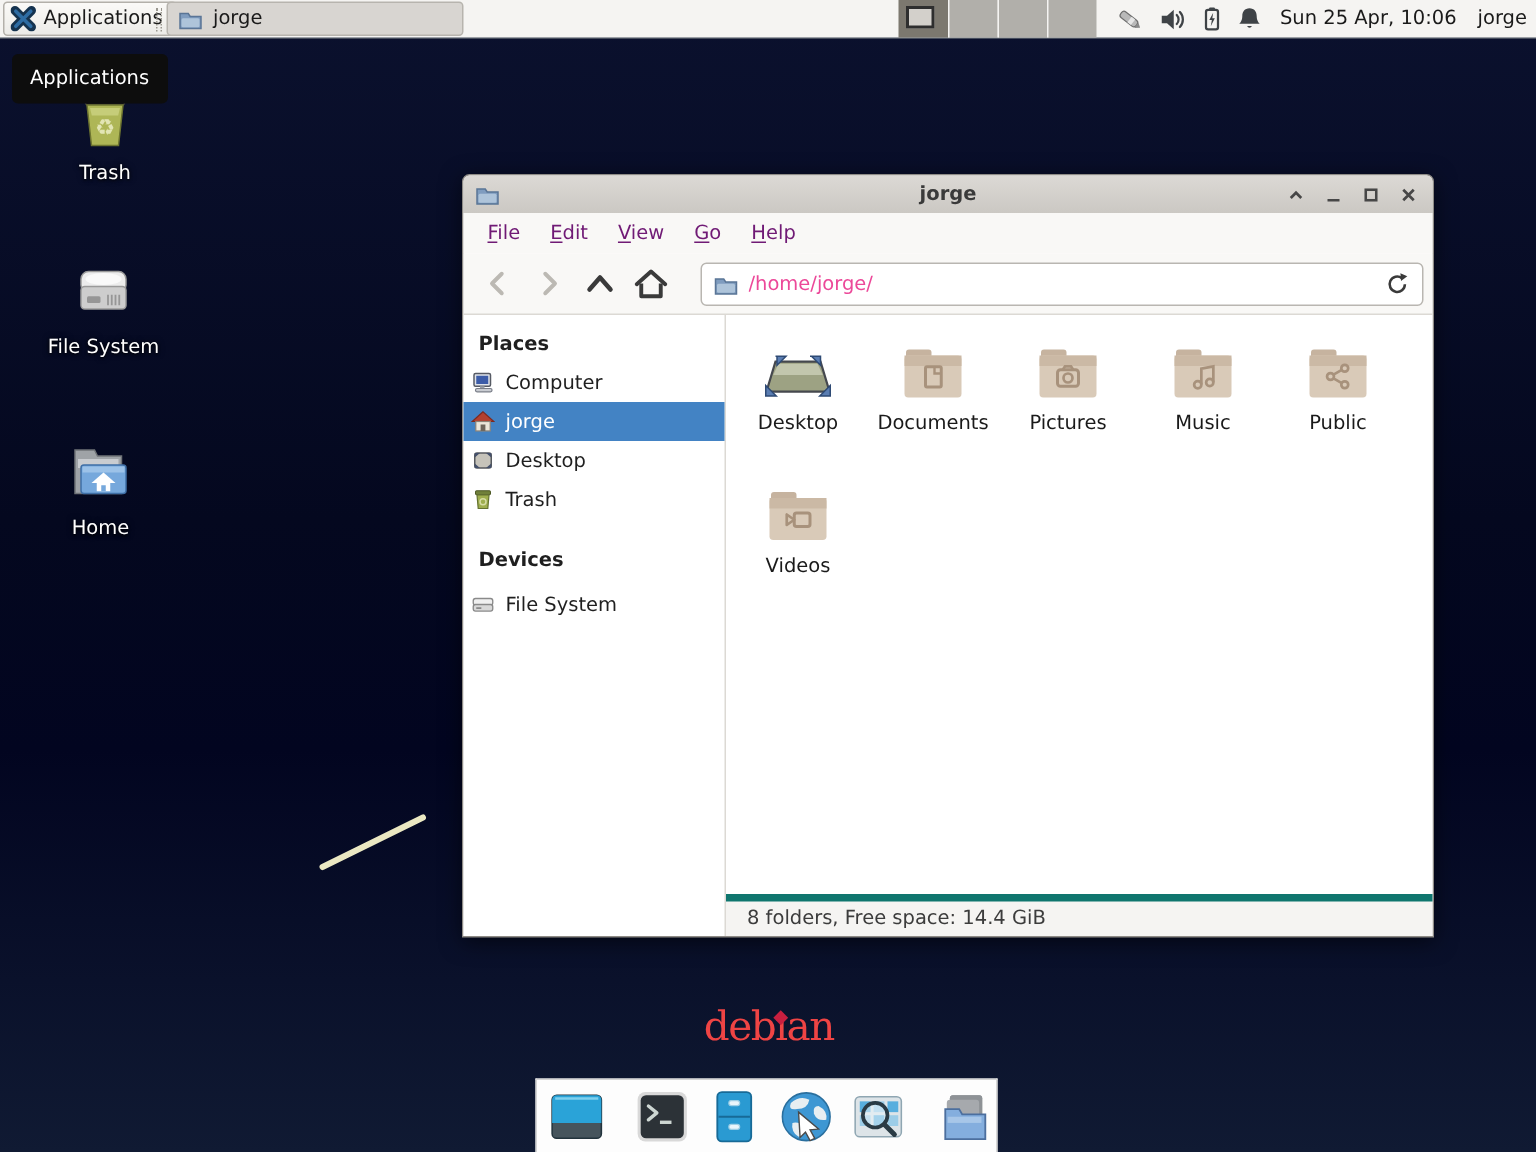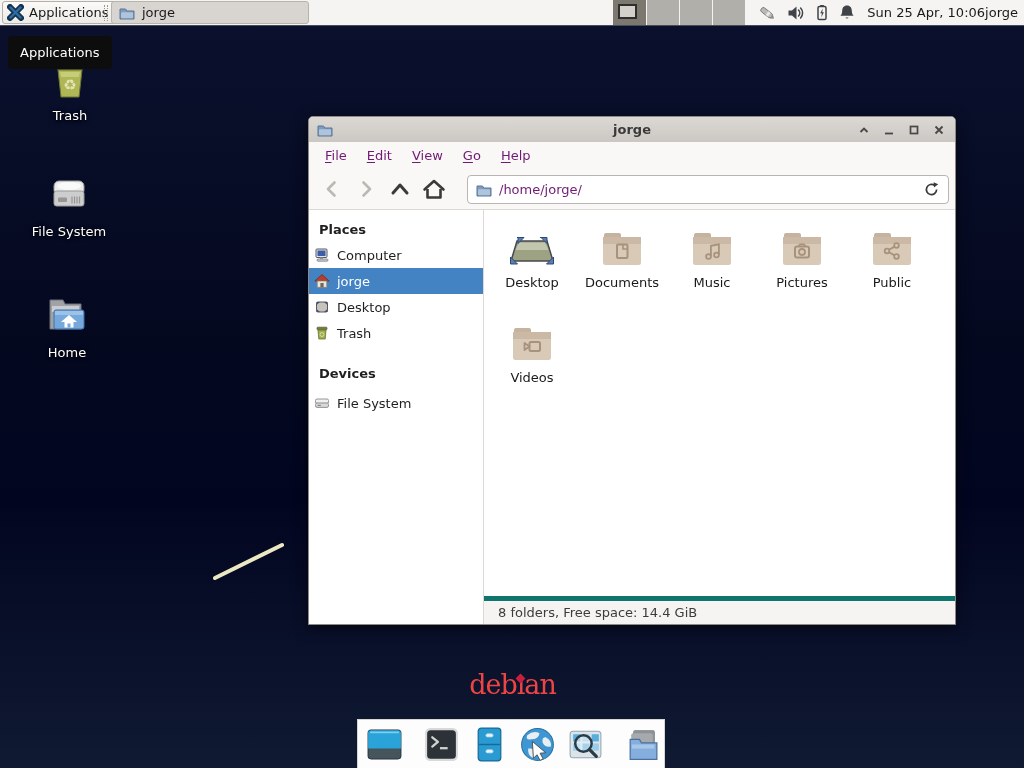--- a/index.html
+++ b/index.html
@@ -21,21 +21,21 @@
     border-left:1px dotted #9a978f; border-right:1px dotted #9a978f; }
   .task-btn { position:absolute; left:111px; top:1px; width:198px; height:23px; display:flex;
     align-items:center; gap:7px; padding-left:7px; background:#d8d5d1;
     border:1px solid #b7b4ae; border-radius:3px; }
   .panel-right { position:absolute; right:4px; top:0; height:25px; display:flex; align-items:center; }
   .workspaces { display:flex; height:25px; margin-right:13px; }
   .ws-cell { width:33px; height:25px; background:#b1afaa; border-left:1px solid #f5f4f2; position:relative; }
   .ws-cell.active { background:#7c786f; border-left:none; }
   .ws-win { position:absolute; left:5px; top:4px; width:19px; height:15px; background:#d3d0cb; border:2px solid #2e2e2e; }
   .tray { display:flex; align-items:center; gap:10px; margin-right:12px; }
-  .clock { color:#1a1a1a; }
+  .clock { margin-right:14px; color:#1a1a1a; }
   .panel-user { margin-right:2px; color:#1a1a1a; }
 
   
   .tooltip { position:absolute; left:8px; top:36px; width:104px; height:33px; z-index:40;
     background:#0d0d0d; border-radius:4px; color:#ffffff; display:flex; align-items:center;
     padding-left:12px; }
 
   
   .dicon { position:absolute; width:110px; text-align:center; color:#fff; z-index:5; }
   .dicon .lbl { margin-top:4px; text-shadow:0 1px 2px rgba(0,0,0,.95), 0 0 4px rgba(0,0,0,.7); }
@@ -57,21 +57,21 @@
   .ctrls span { display:flex; }
   .menubar { position:absolute; left:0; top:25px; right:0; height:27px; background:#f9f8f6;
     display:flex; align-items:center; padding-left:6px; }
   .menu-item { padding:4px 10px; color:#701a75; }
   .mn { text-decoration:underline; text-underline-offset:2px; }
   .toolbar { position:absolute; left:0; top:52px; right:0; height:41px; background:#f9f8f6;
     border-bottom:1px solid #dcd9d4; display:flex; align-items:center; }
   .navbtn { width:34px; height:30px; display:flex; align-items:center; justify-content:center; }
   .pathbar { position:absolute; left:158px; top:6px; width:482px; height:29px; background:#fff;
     border:1px solid #b9b6b1; border-radius:4px; display:flex; align-items:center; padding:0 8px; gap:7px; }
-  .pathbar input { flex:1; border:none; outline:none; font:13px "DejaVu Sans",sans-serif; color:#701a75; background:transparent; }
+  .pathbar input { flex:1; border:none; outline:none; font:13px "DejaVu Sans",sans-serif; color:#ec4899; background:transparent; }
   .sidebar { position:absolute; left:0; top:93px; bottom:0; width:175px; background:#fff;
     border-right:1px solid #dcd9d4; padding-top:8px; }
   .side-head { height:24px; line-height:24px; padding-left:10px; font-weight:bold; color:#1f1f1f; }
   .side-row { height:26px; display:flex; align-items:center; gap:7px; padding-left:5px; color:#1f1f1f; }
   .side-row.selected { background:#4383c4; color:#ffffff; }
   .fileview { position:absolute; left:176px; top:93px; right:0; bottom:28px; background:#fff;
     display:flex; flex-wrap:wrap; align-content:flex-start; padding:10px 0 0 2px; }
   .fcell { width:90px; height:95px; text-align:center; padding-top:4px; }
   .fcell svg { margin:0 auto; }
   .fcell .lbl { margin-top:3px; color:#1a1a1a; }
@@ -371,40 +371,40 @@
       <div class="lbl">Documents</div>
     </div>
 
 
     <div class="fcell">
       <span>
         <svg width="48" height="48" viewBox="0 0 48 48">
           <rect x="6" y="9" width="17" height="10" rx="2" fill="#c6b39f"></rect>
           <rect x="5" y="13" width="38" height="28" rx="2.5" fill="#d9cab8"></rect>
           <rect x="5" y="13" width="38" height="7" fill="#cbb9a5"></rect>
-          <circle cx="20.5" cy="32.5" r="2.4" fill="none" stroke="#a8927c" stroke-width="1.8"></circle>
-          <circle cx="28.5" cy="31" r="2.4" fill="none" stroke="#a8927c" stroke-width="1.8"></circle>
-          <path d="M22.9 32.3 V21.8 L30.9 20.3 V30.8" stroke="#a8927c" stroke-width="1.8" fill="none"></path>
-        </svg>
-      </span>
-      <div class="lbl">Music</div>
+          <rect x="17" y="22.5" width="14" height="11" rx="2" fill="none" stroke="#a8927c" stroke-width="2"></rect>
+          <path d="M20.5 22.5 l1.5 -2.2 h4 l1.5 2.2" stroke="#a8927c" stroke-width="1.8" fill="none"></path>
+          <circle cx="24" cy="28" r="3" fill="none" stroke="#a8927c" stroke-width="1.8"></circle>
+        </svg>
+      </span>
+      <div class="lbl">Pictures</div>
     </div>
 
     <div class="fcell">
       <span>
         <svg width="48" height="48" viewBox="0 0 48 48">
           <rect x="6" y="9" width="17" height="10" rx="2" fill="#c6b39f"></rect>
           <rect x="5" y="13" width="38" height="28" rx="2.5" fill="#d9cab8"></rect>
           <rect x="5" y="13" width="38" height="7" fill="#cbb9a5"></rect>
-          <rect x="17" y="22.5" width="14" height="11" rx="2" fill="none" stroke="#a8927c" stroke-width="2"></rect>
-          <path d="M20.5 22.5 l1.5 -2.2 h4 l1.5 2.2" stroke="#a8927c" stroke-width="1.8" fill="none"></path>
-          <circle cx="24" cy="28" r="3" fill="none" stroke="#a8927c" stroke-width="1.8"></circle>
-        </svg>
-      </span>
-      <div class="lbl">Pictures</div>
+          <circle cx="20.5" cy="32.5" r="2.4" fill="none" stroke="#a8927c" stroke-width="1.8"></circle>
+          <circle cx="28.5" cy="31" r="2.4" fill="none" stroke="#a8927c" stroke-width="1.8"></circle>
+          <path d="M22.9 32.3 V21.8 L30.9 20.3 V30.8" stroke="#a8927c" stroke-width="1.8" fill="none"></path>
+        </svg>
+      </span>
+      <div class="lbl">Music</div>
     </div>
 
     <div class="fcell">
       <span>
         <svg width="48" height="48" viewBox="0 0 48 48">
           <rect x="6" y="9" width="17" height="10" rx="2" fill="#c6b39f"></rect>
           <rect x="5" y="13" width="38" height="28" rx="2.5" fill="#d9cab8"></rect>
           <rect x="5" y="13" width="38" height="7" fill="#cbb9a5"></rect>
           <circle cx="19" cy="27" r="2.3" fill="none" stroke="#a8927c" stroke-width="1.8"></circle>
           <circle cx="28.5" cy="21.5" r="2.3" fill="none" stroke="#a8927c" stroke-width="1.8"></circle>

